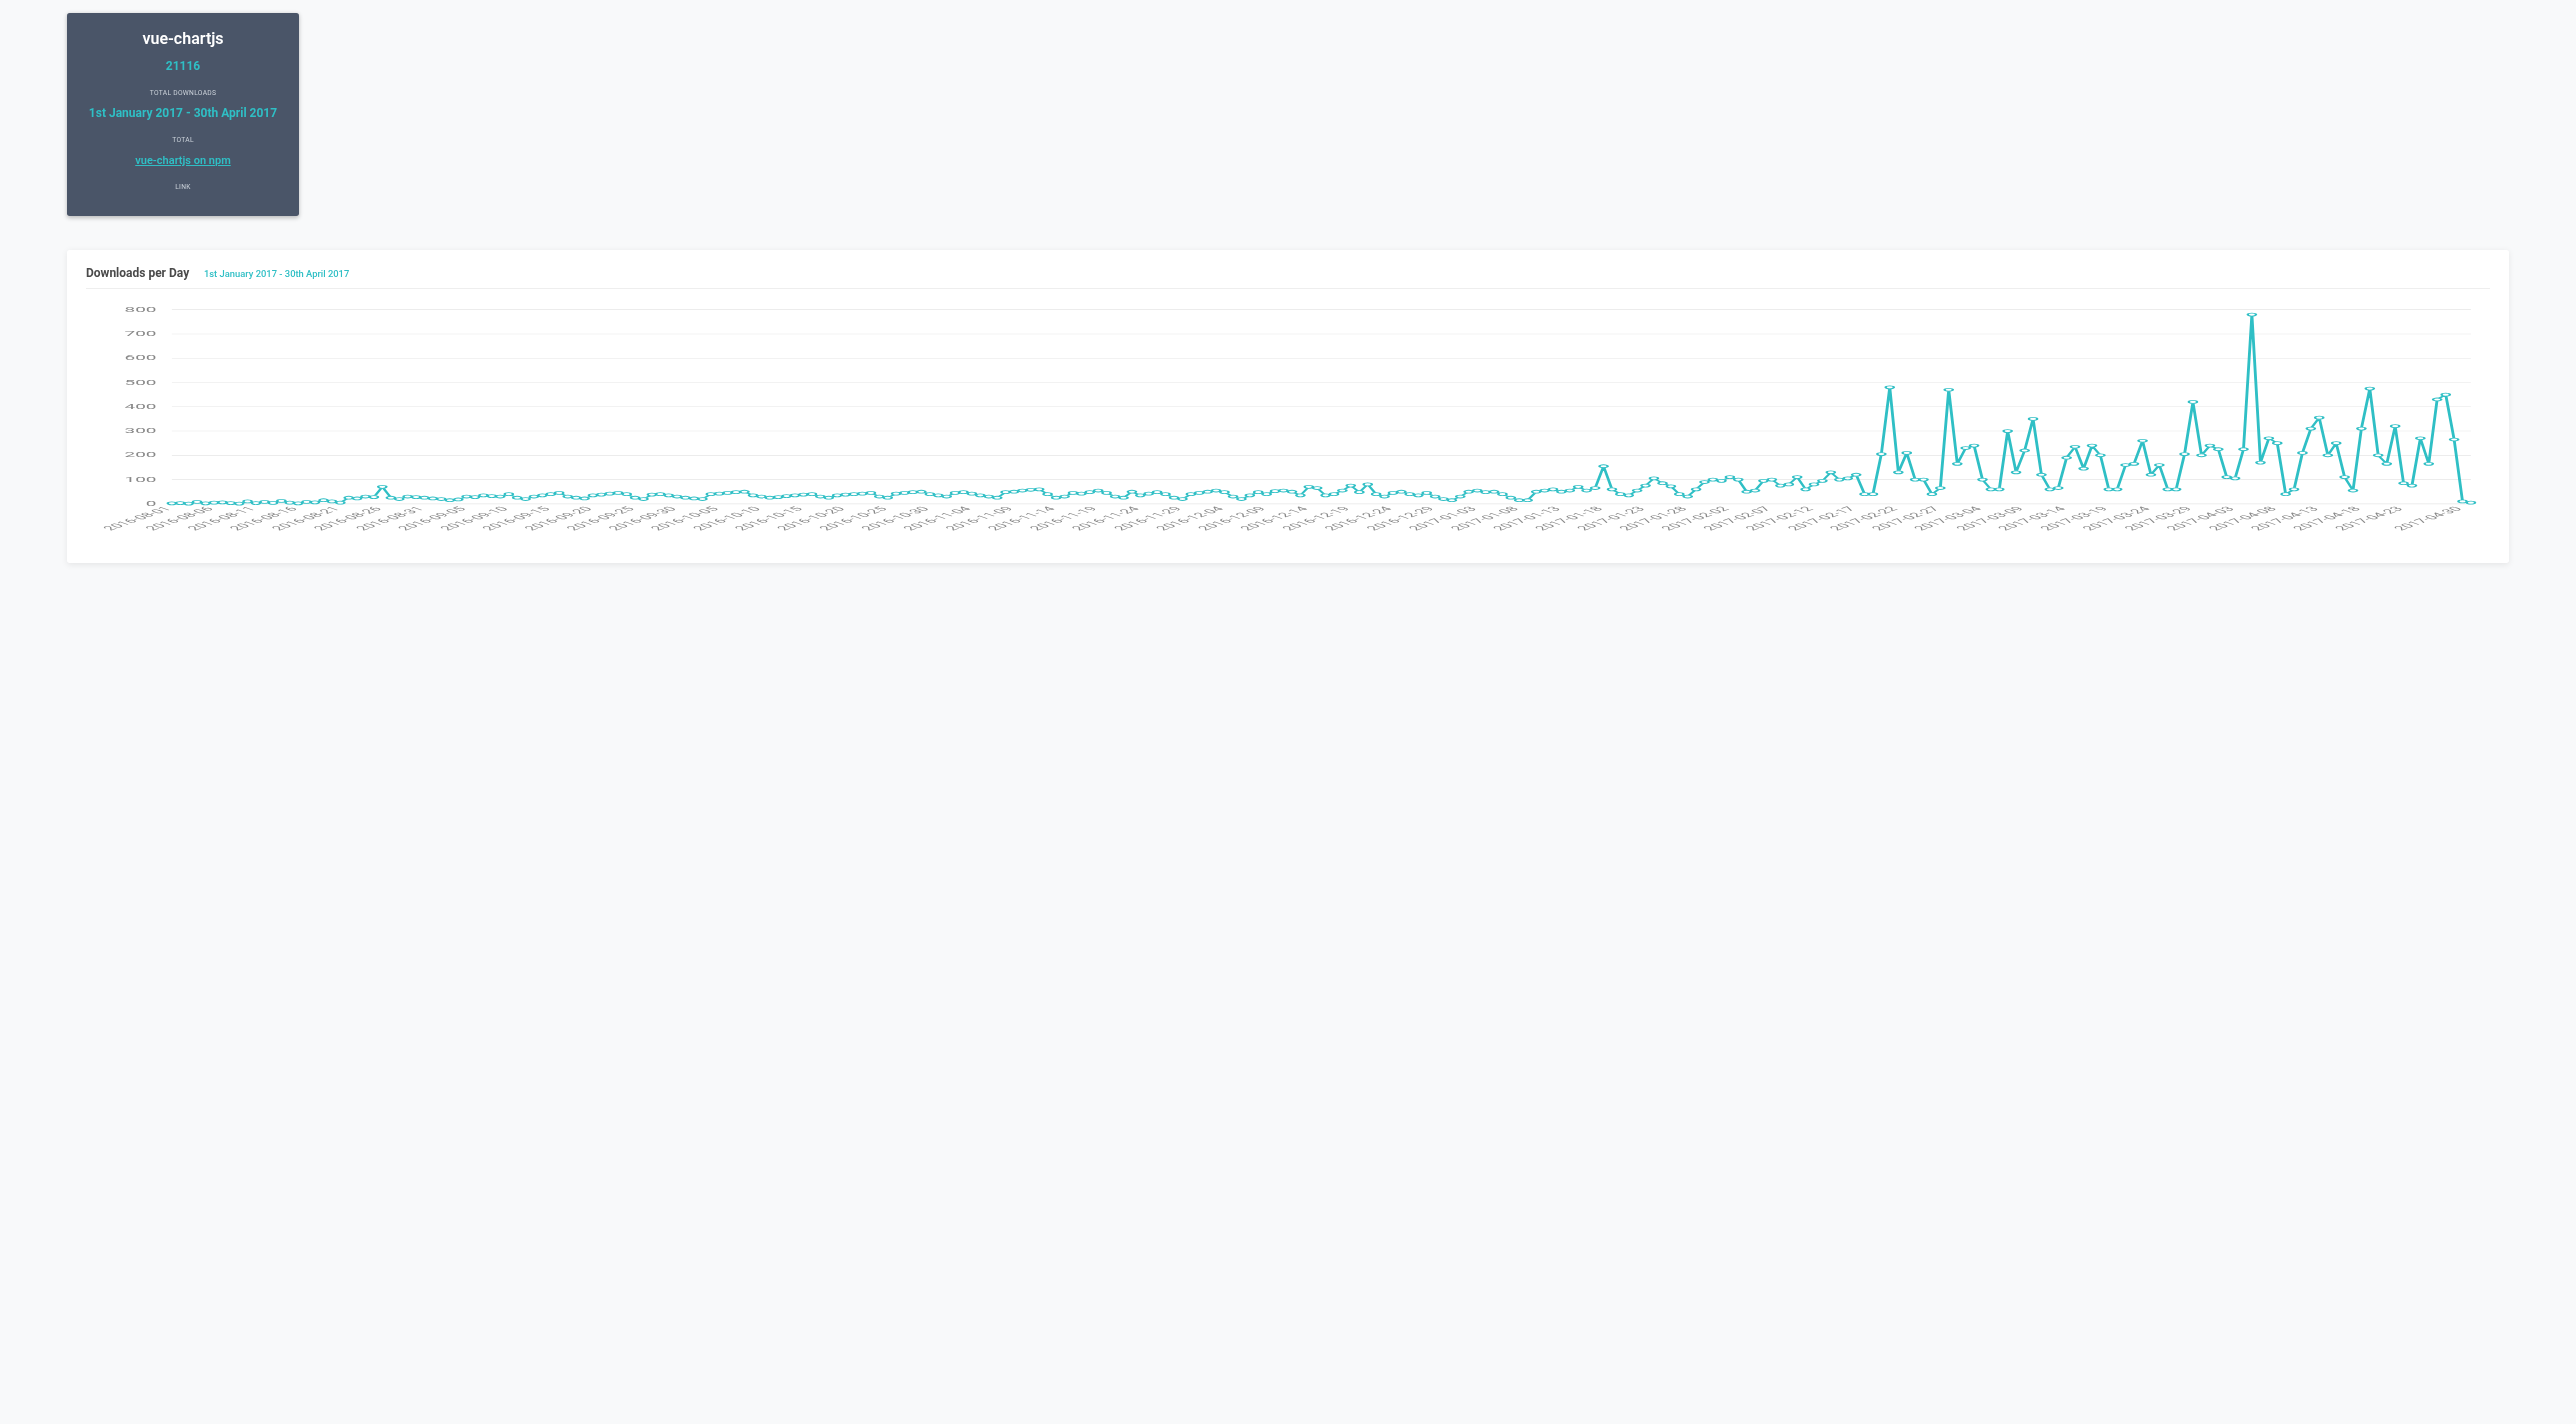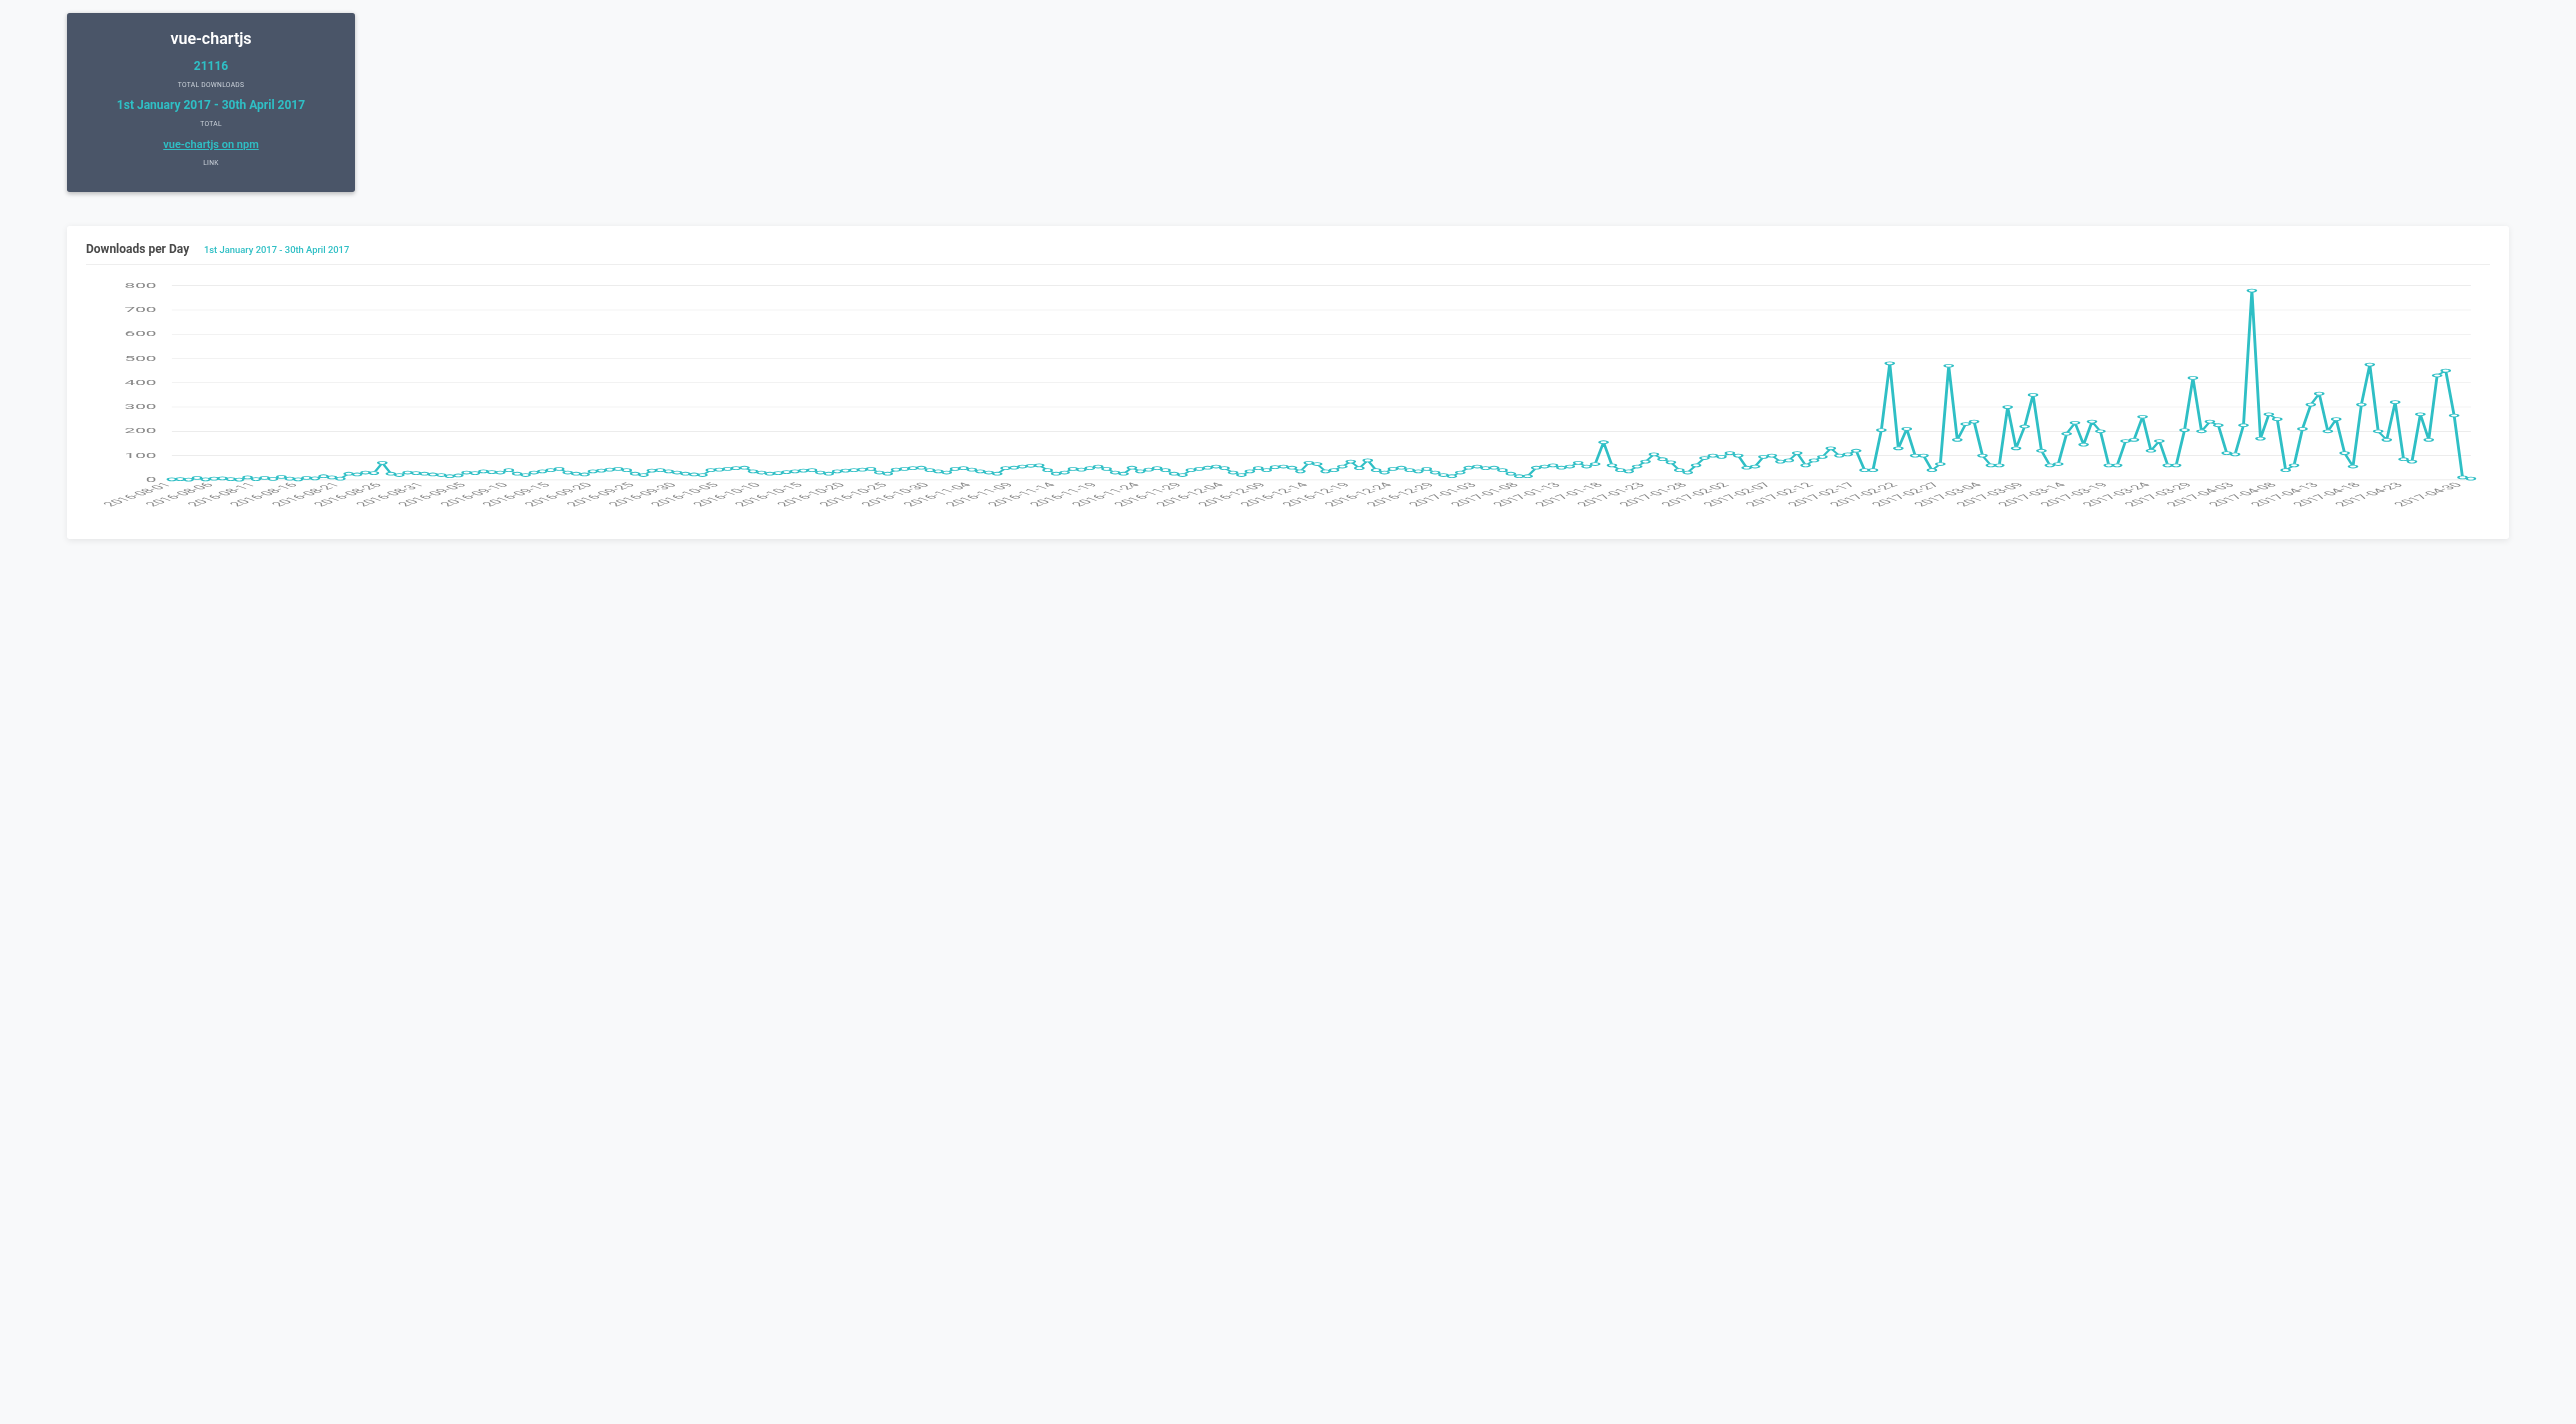--- a/index.html
+++ b/index.html
@@ -5,21 +5,21 @@
   * { box-sizing: border-box; margin: 0; padding: 0; }
   body {
     background: #f8f9fa;
     font-family: -apple-system, BlinkMacSystemFont, "Segoe UI", Roboto, "Helvetica Neue", Arial, sans-serif;
     color: #4a4a4a;
     padding: 13.4px 67px 27px 67px;
   }
   .info-card {
     background: #4a5568;
     color: #fff;
-    width: 288px;
+    width: 232px;
     border-radius: 2.7px;
     padding: 16px 13.4px;
     text-align: center;
     box-shadow: 0 1.3px 4px rgba(0,0,0,0.25);
     margin-bottom: 34px;
   }
   .info-card h1 {
     font-size: 16px;
     font-weight: 600;
     margin-bottom: 10.7px;
@@ -27,21 +27,21 @@
   }
   .stat-value {
     color: #2fbfc5;
     font-size: 12px;
     font-weight: 700;
   }
   .stat-label {
     color: #cbd2da;
     font-size: 6.7px;
     letter-spacing: 0.3px;
-    margin-top: 8px;
+    margin-top: 16px;
     margin-bottom: 9.4px;
   }
   .stat-link {
     color: #2fbfc5;
     font-size: 11px;
     font-weight: 600;
     text-decoration: underline;
   }
   .chart-card {
     background: #fff;

